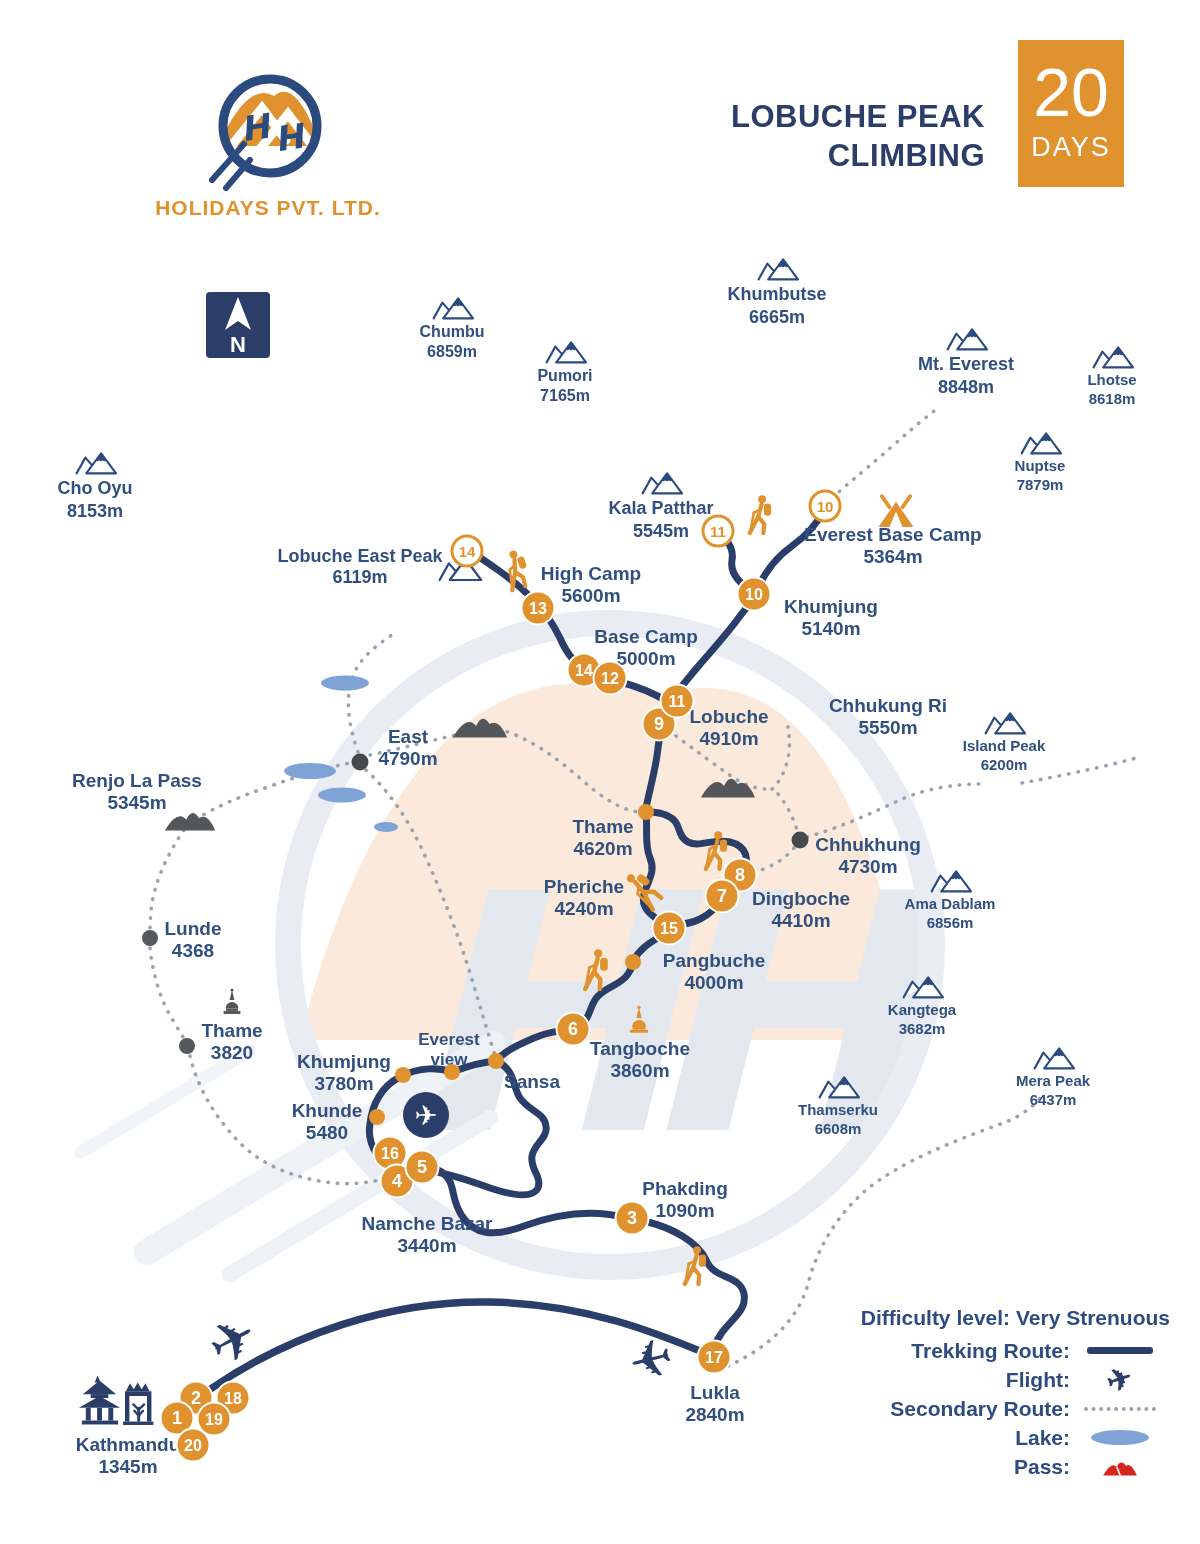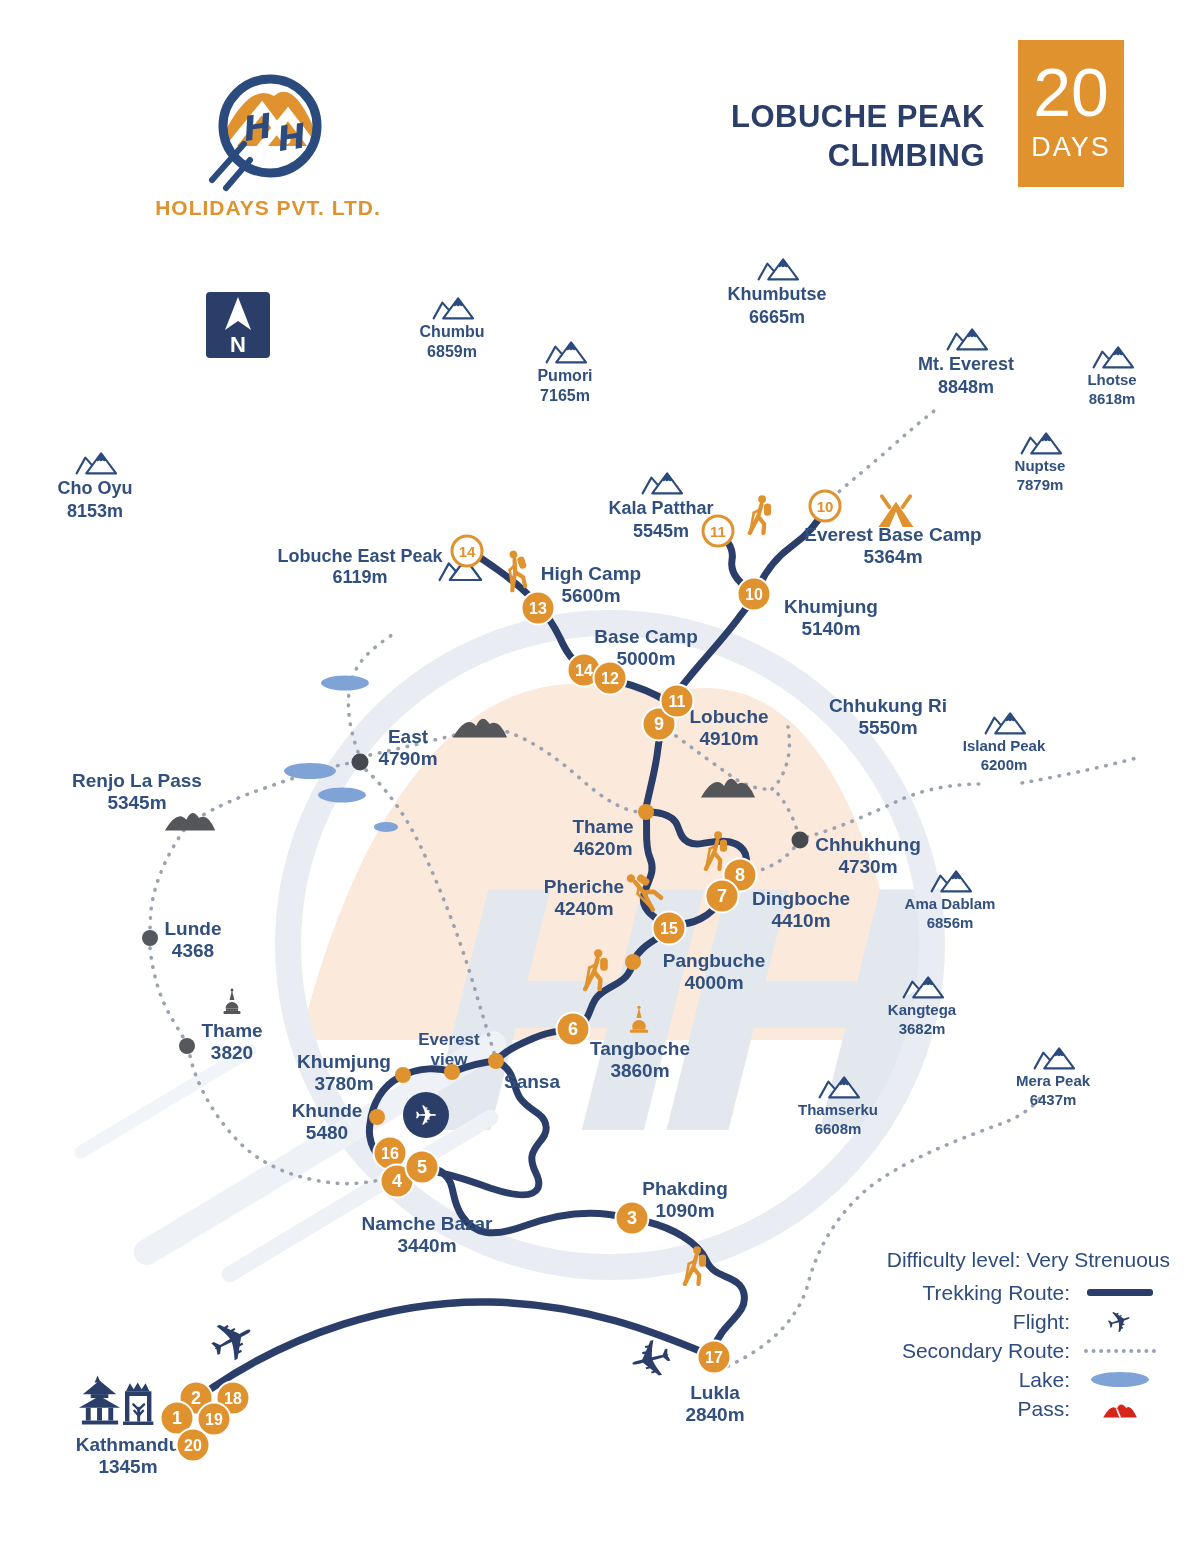--- a/index.html
+++ b/index.html
@@ -25,21 +25,21 @@
   .peakwrap{position:absolute;transform:translateX(-50%);text-align:center;color:#31507f;font-weight:bold;line-height:1.25;white-space:nowrap;}
   .peakwrap svg{display:block;margin:0 auto 1px;}
   .stop{position:absolute;transform:translate(-50%,-50%);width:35px;height:35px;border-radius:50%;background:#e0922f;border:2.5px solid #fff;color:#fff;font-weight:bold;font-size:18px;display:flex;align-items:center;justify-content:center;}
   .stop.outline{width:33px;height:33px;background:#fff;border:3px solid #e0922f;color:#e0922f;font-size:17px;}
   .rdot{position:absolute;transform:translate(-50%,-50%);border-radius:50%;}
   .lake{position:absolute;transform:translate(-50%,-50%);background:#7fa3d7;border-radius:50%;}
   .icon{position:absolute;transform:translate(-50%,-50%);}
   .plane{position:absolute;transform:translate(-50%,-50%);color:#2b3e69;line-height:1;}
   .airport{position:absolute;transform:translate(-50%,-50%);background:#2b3e69;border-radius:50%;display:flex;align-items:center;justify-content:center;color:#fff;}
   
-  #legend{left:770px;top:1248px;width:400px;z-index:3;color:#2e4c80;}
+  #legend{left:770px;top:1306px;width:400px;z-index:3;color:#2e4c80;font-weight:bold;}
   #legend .diff{text-align:right;font-size:21px;margin-bottom:6px;}
   #legend .row{display:flex;align-items:center;justify-content:flex-end;height:29px;}
   #legend .lab{font-size:21px;text-align:right;}
   #legend .cell{width:100px;display:flex;align-items:center;justify-content:center;}
   .sw-line{width:66px;height:7px;background:#2b3e69;border-radius:3px;}
   .sw-dot{width:72px;border-top:4px dotted #9aa3b2;}
   .sw-lake{width:58px;height:15px;background:#7fa3d7;border-radius:50%;}
 </style>
 </head>
 <body>

